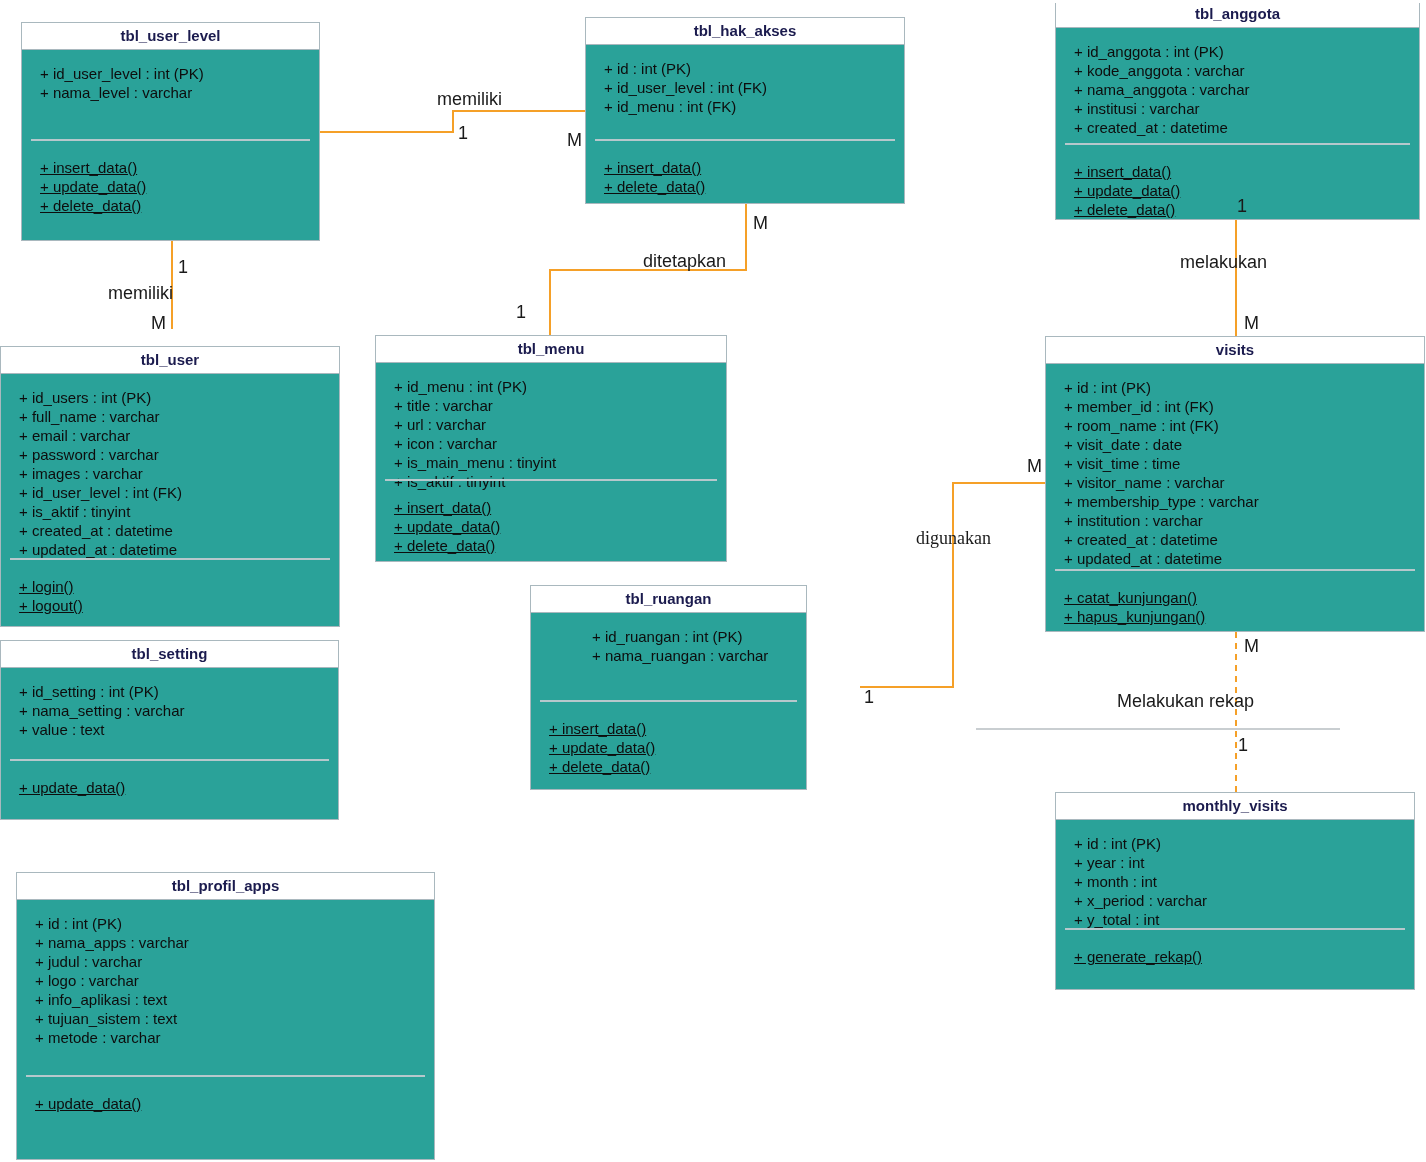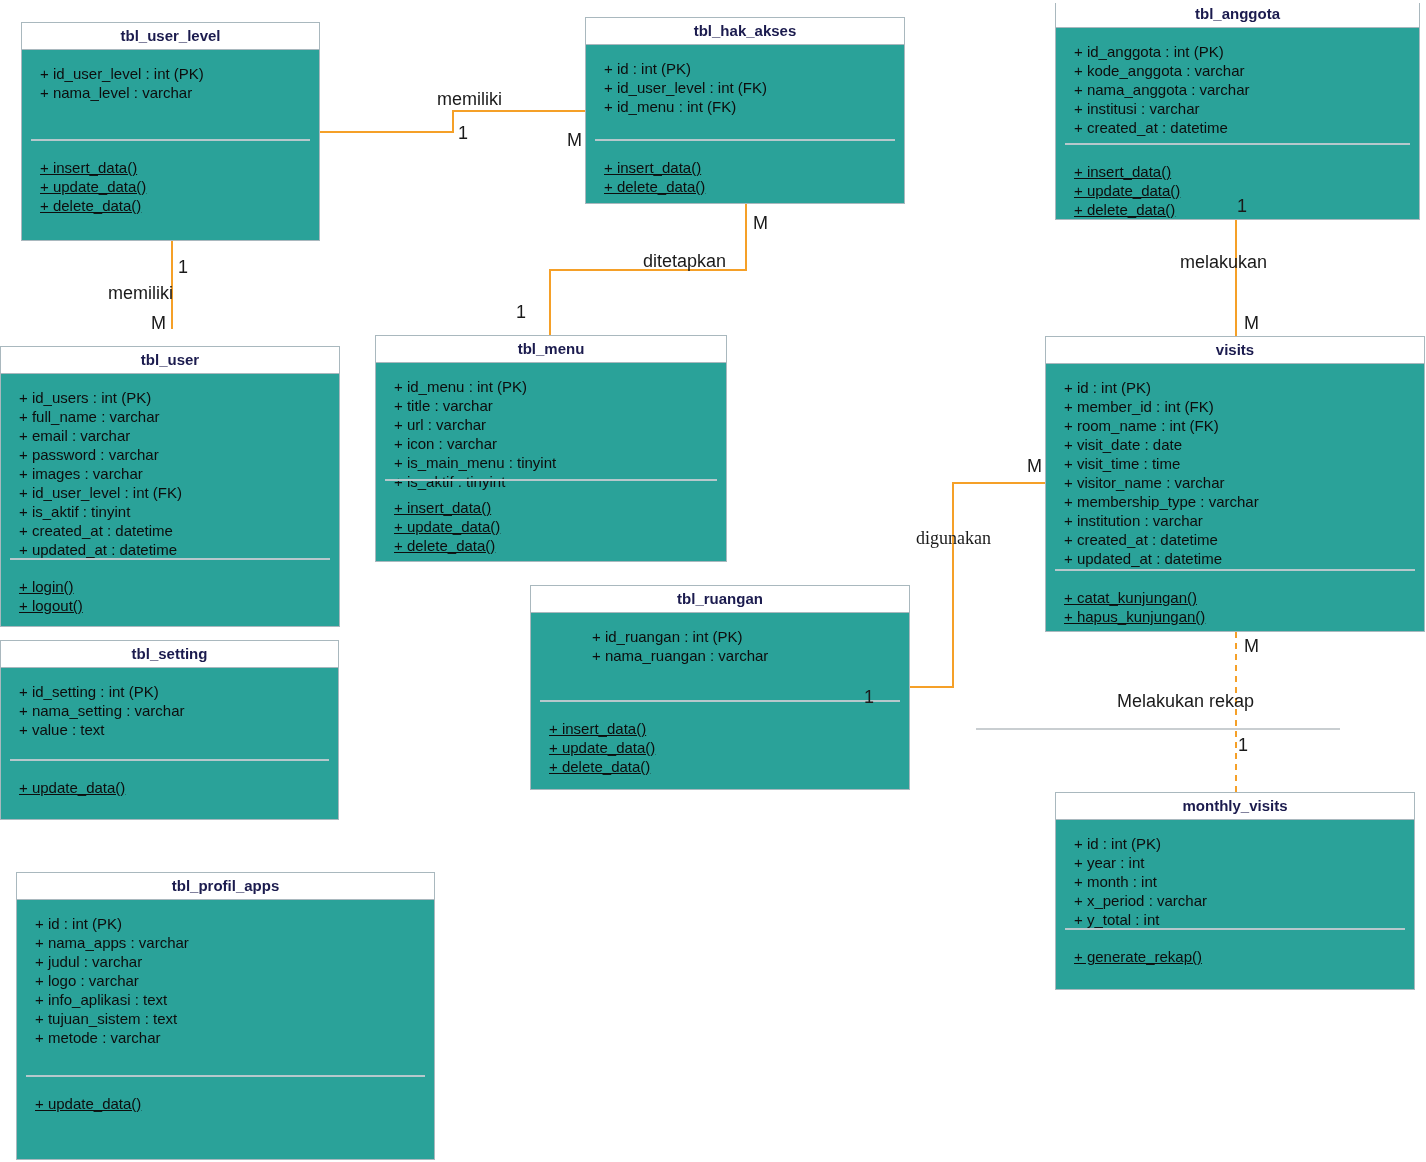--- a/index.html
+++ b/index.html
@@ -196,21 +196,21 @@
         <div>+ id_setting : int (PK)</div>
         <div>+ nama_setting : varchar</div>
         <div>+ value : text</div>
       </div>
     <div class="class-divider"></div>
     <div class="members methods">
         <div>+ update_data()</div>
       </div>
   </div>
 
-  <div class="uml-class" style="left:530px; top:585px; width:380px; height:205px;">
+  <div class="uml-class" style="left:530px; top:585px; width:277px; height:205px;">
     <div class="class-title">tbl_ruangan</div>
     <div class="members attrs" style="height:87px;margin-left:43px;">
         <div>+ id_ruangan : int (PK)</div>
         <div>+ nama_ruangan : varchar</div>
       </div>
     <div class="class-divider"></div>
     <div class="members methods">
         <div>+ insert_data()</div>
         <div>+ update_data()</div>
         <div>+ delete_data()</div>

